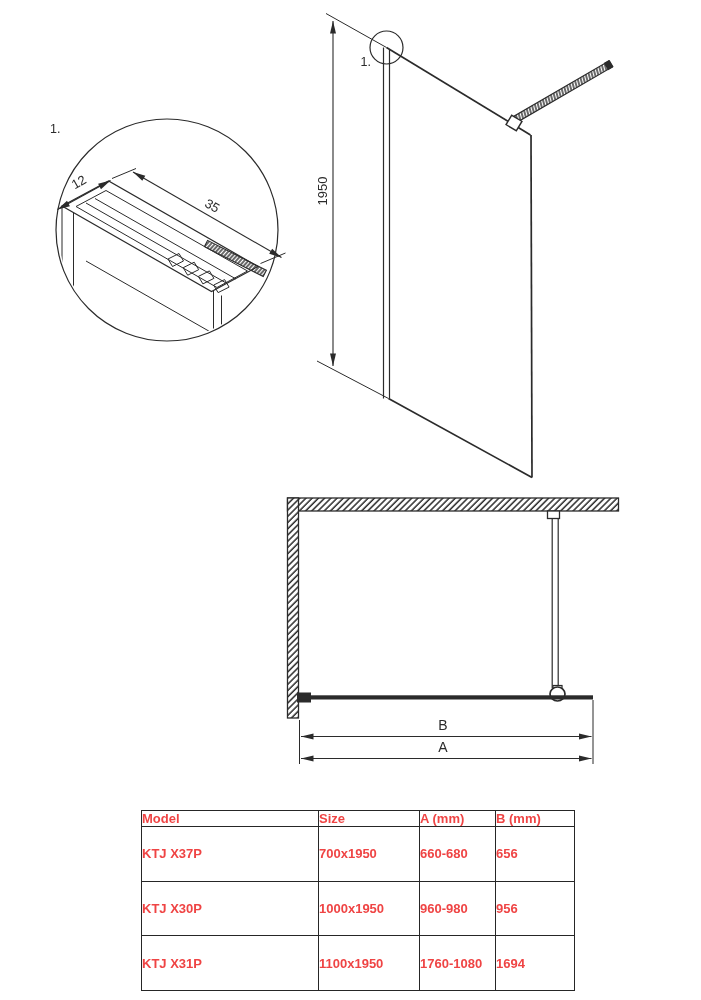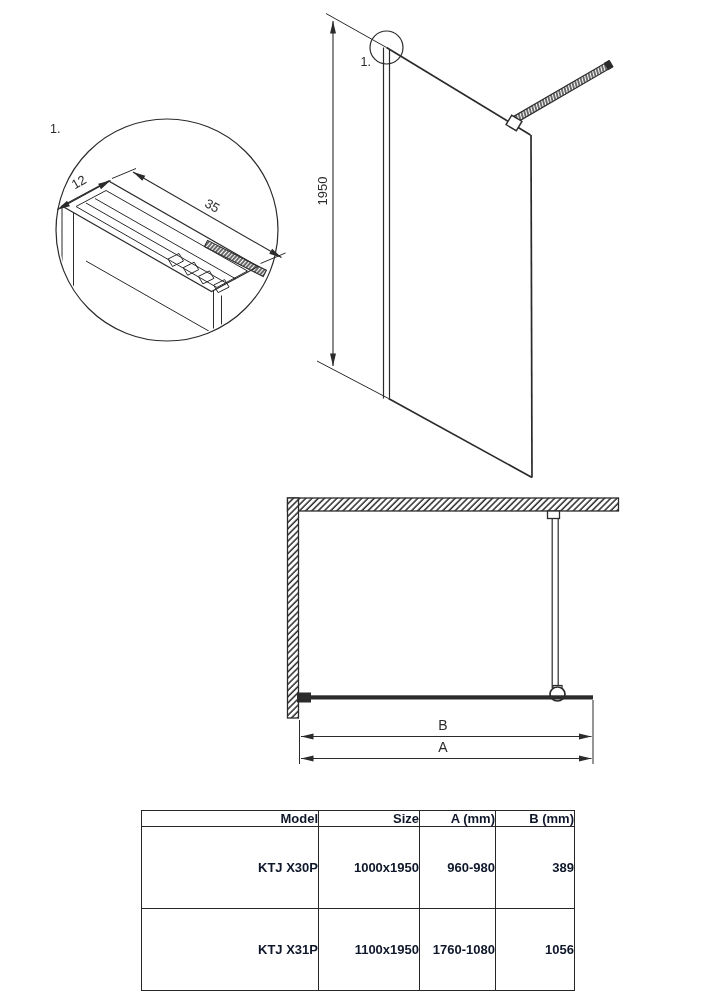--- a/index.html
+++ b/index.html
@@ -14,22 +14,22 @@
   svg .dimline{stroke:#2b2b2b;fill:none;stroke-width:1.1;}
   svg text{fill:#2b2b2b;font-family:"Liberation Sans",sans-serif;}
   .dimtxt{font-size:13px;}
   .biglbl{font-size:14px;}
   .callout{font-size:12.5px;}
   table.spec{
     position:absolute;left:141px;top:810px;width:429px;height:181px;
     border-collapse:collapse;table-layout:fixed;background:#fff;
   }
   table.spec th,table.spec td{
-    border:1.6px solid #262626;text-align:right;vertical-align:middle;
-    font-size:13px;font-weight:bold;color:#0f172a;padding:0;
+    border:1.6px solid #262626;text-align:left;vertical-align:middle;
+    font-size:13px;font-weight:bold;color:#ef4444;padding:0;
     font-family:"Liberation Sans",sans-serif;white-space:nowrap;
   }
 </style>
 </head>
 <body>
 
 <div class="canvas">
 
   <svg class="drawing" width="701" height="800" viewBox="0 0 701 800">
     <defs>
@@ -137,26 +137,32 @@
     <thead>
       <tr>
         <th style="width:176px">Model</th>
         <th style="width:100px">Size</th>
         <th style="width:75px">A (mm)</th>
         <th style="width:78px">B (mm)</th>
       </tr>
     </thead>
     <tbody>
       <tr>
+        <td>KTJ X37P</td>
+        <td>700x1950</td>
+        <td>660-680</td>
+        <td>656</td>
+      </tr>
+      <tr>
         <td>KTJ X30P</td>
         <td>1000x1950</td>
         <td>960-980</td>
-        <td>389</td>
+        <td>956</td>
       </tr>
       <tr>
         <td>KTJ X31P</td>
         <td>1100x1950</td>
         <td>1760-1080</td>
-        <td>1056</td>
+        <td>1694</td>
       </tr>
     </tbody>
   </table>
 </div>
 
 </body></html>

